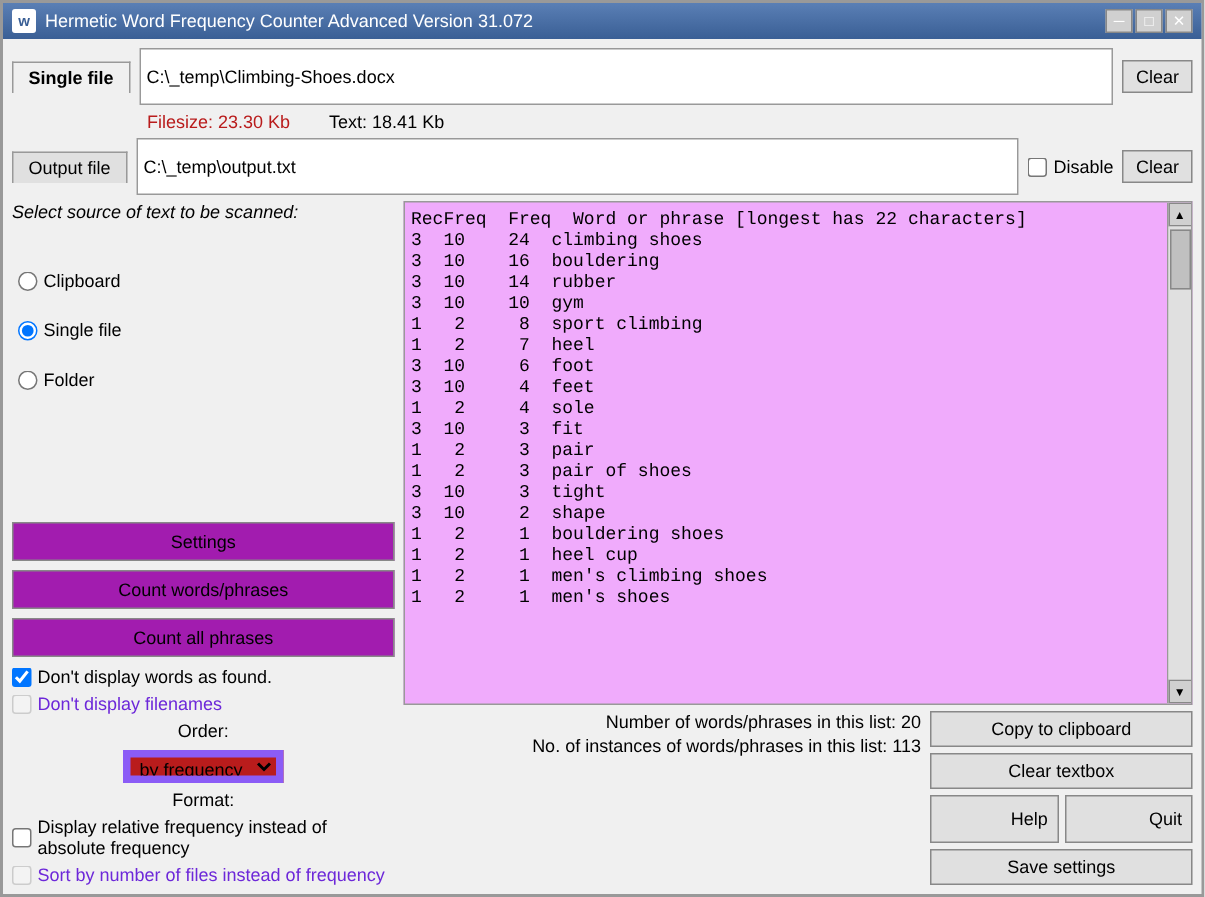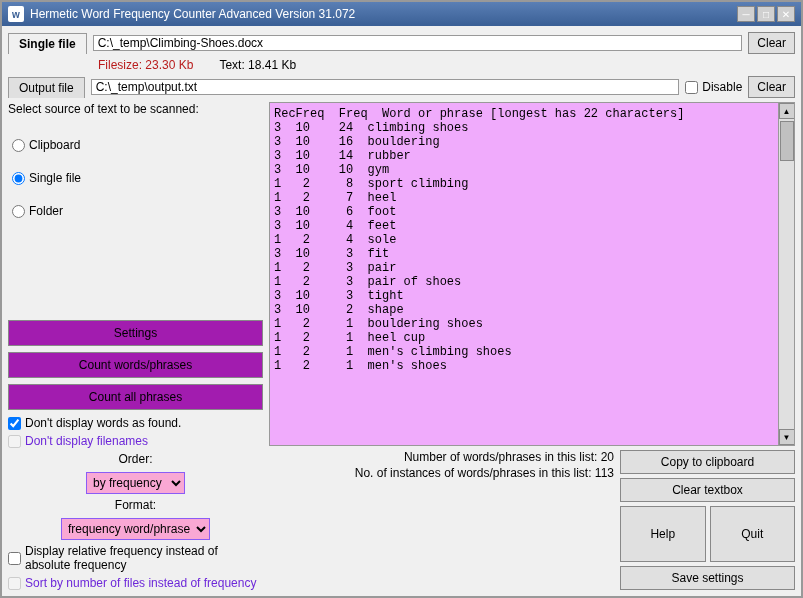--- a/index.html
+++ b/index.html
@@ -83,21 +83,21 @@
       font-size: 12px;
       cursor: pointer;
       white-space: nowrap;
     }
     .tab-btn.active {
       background: #f0f0f0;
       font-weight: bold;
     }
     .path-input {
       flex: 1;
-      height: 16px;
+      height: 38px;
       border: 1px solid #999;
       background: white;
       padding: 2px 4px;
       font-size: 12px;
     }
     .clear-btn {
       background: #e0e0e0;
       border: 1px solid #888;
       padding: 2px 8px;
       height: 22px;
@@ -116,21 +116,22 @@
       gap: 6px;
     }
     .left-panel {
       width: 255px;
       display: flex;
       flex-direction: column;
       gap: 4px;
     }
     .source-label {
       font-size: 12px;
-      margin-bottom: 2px;
+      margin-bottom: 12px;
+      font-style: italic;
     }
     .radio-group {
       display: flex;
       flex-direction: column;
       gap: 3px;
       padding-left: 4px;
     }
     .radio-item {
       display: flex;
       align-items: center;
@@ -163,22 +164,22 @@
     .disabled-text { color: #6d28d9; }
     .label-row {
       display: flex;
       align-items: center;
       gap: 6px;
       font-size: 12px;
       flex-direction: column;
     }
     .dropdown {
       height: 22px;
-      border: 1px solid #8b5cf6;
-      background: #f9a8d4;
+      border: 5px solid #8b5cf6;
+      background: #b91c1c;
       font-size: 12px;
       padding: 0 2px;
     }
     .right-panel {
       flex: 1;
       display: flex;
       flex-direction: column;
     }
     .results-area {
       flex: 1;
@@ -262,24 +263,24 @@
       width: 100%;
     }
     .btn-row {
       display: flex;
       gap: 4px;
     }
     .btn-half {
       flex: 1;
       background: #e0e0e0;
       border: 1px solid #888;
-      padding: 20px 6px;
-      font-size: 12px;
-      cursor: pointer;
-      text-align: center;
+      padding: 8px 6px;
+      font-size: 12px;
+      cursor: pointer;
+      text-align: right;
     }
     .disable-checkbox {
       display: flex;
       align-items: center;
       gap: 4px;
     }
   </style>
 </head>
 <body>
 
@@ -358,24 +359,20 @@
         <div class="label-row">
           <span>Order:</span>
           <select class="dropdown">
             <option>by frequency</option>
             <option>alphabetically</option>
           </select>
         </div>
 
         <div class="label-row">
           <span>Format:</span>
-          <select class="dropdown">
-            <option>frequency word/phrase</option>
-            <option>word/phrase frequency</option>
-          </select>
         </div>
 
         <div class="checkbox-row">
           <input type="checkbox" style="">
           <span>Display relative frequency instead of absolute frequency</span>
         </div>
         <div class="checkbox-row">
           <input type="checkbox" disabled="" style="">
           <span class="disabled-text">Sort by number of files instead of frequency</span>
         </div>

